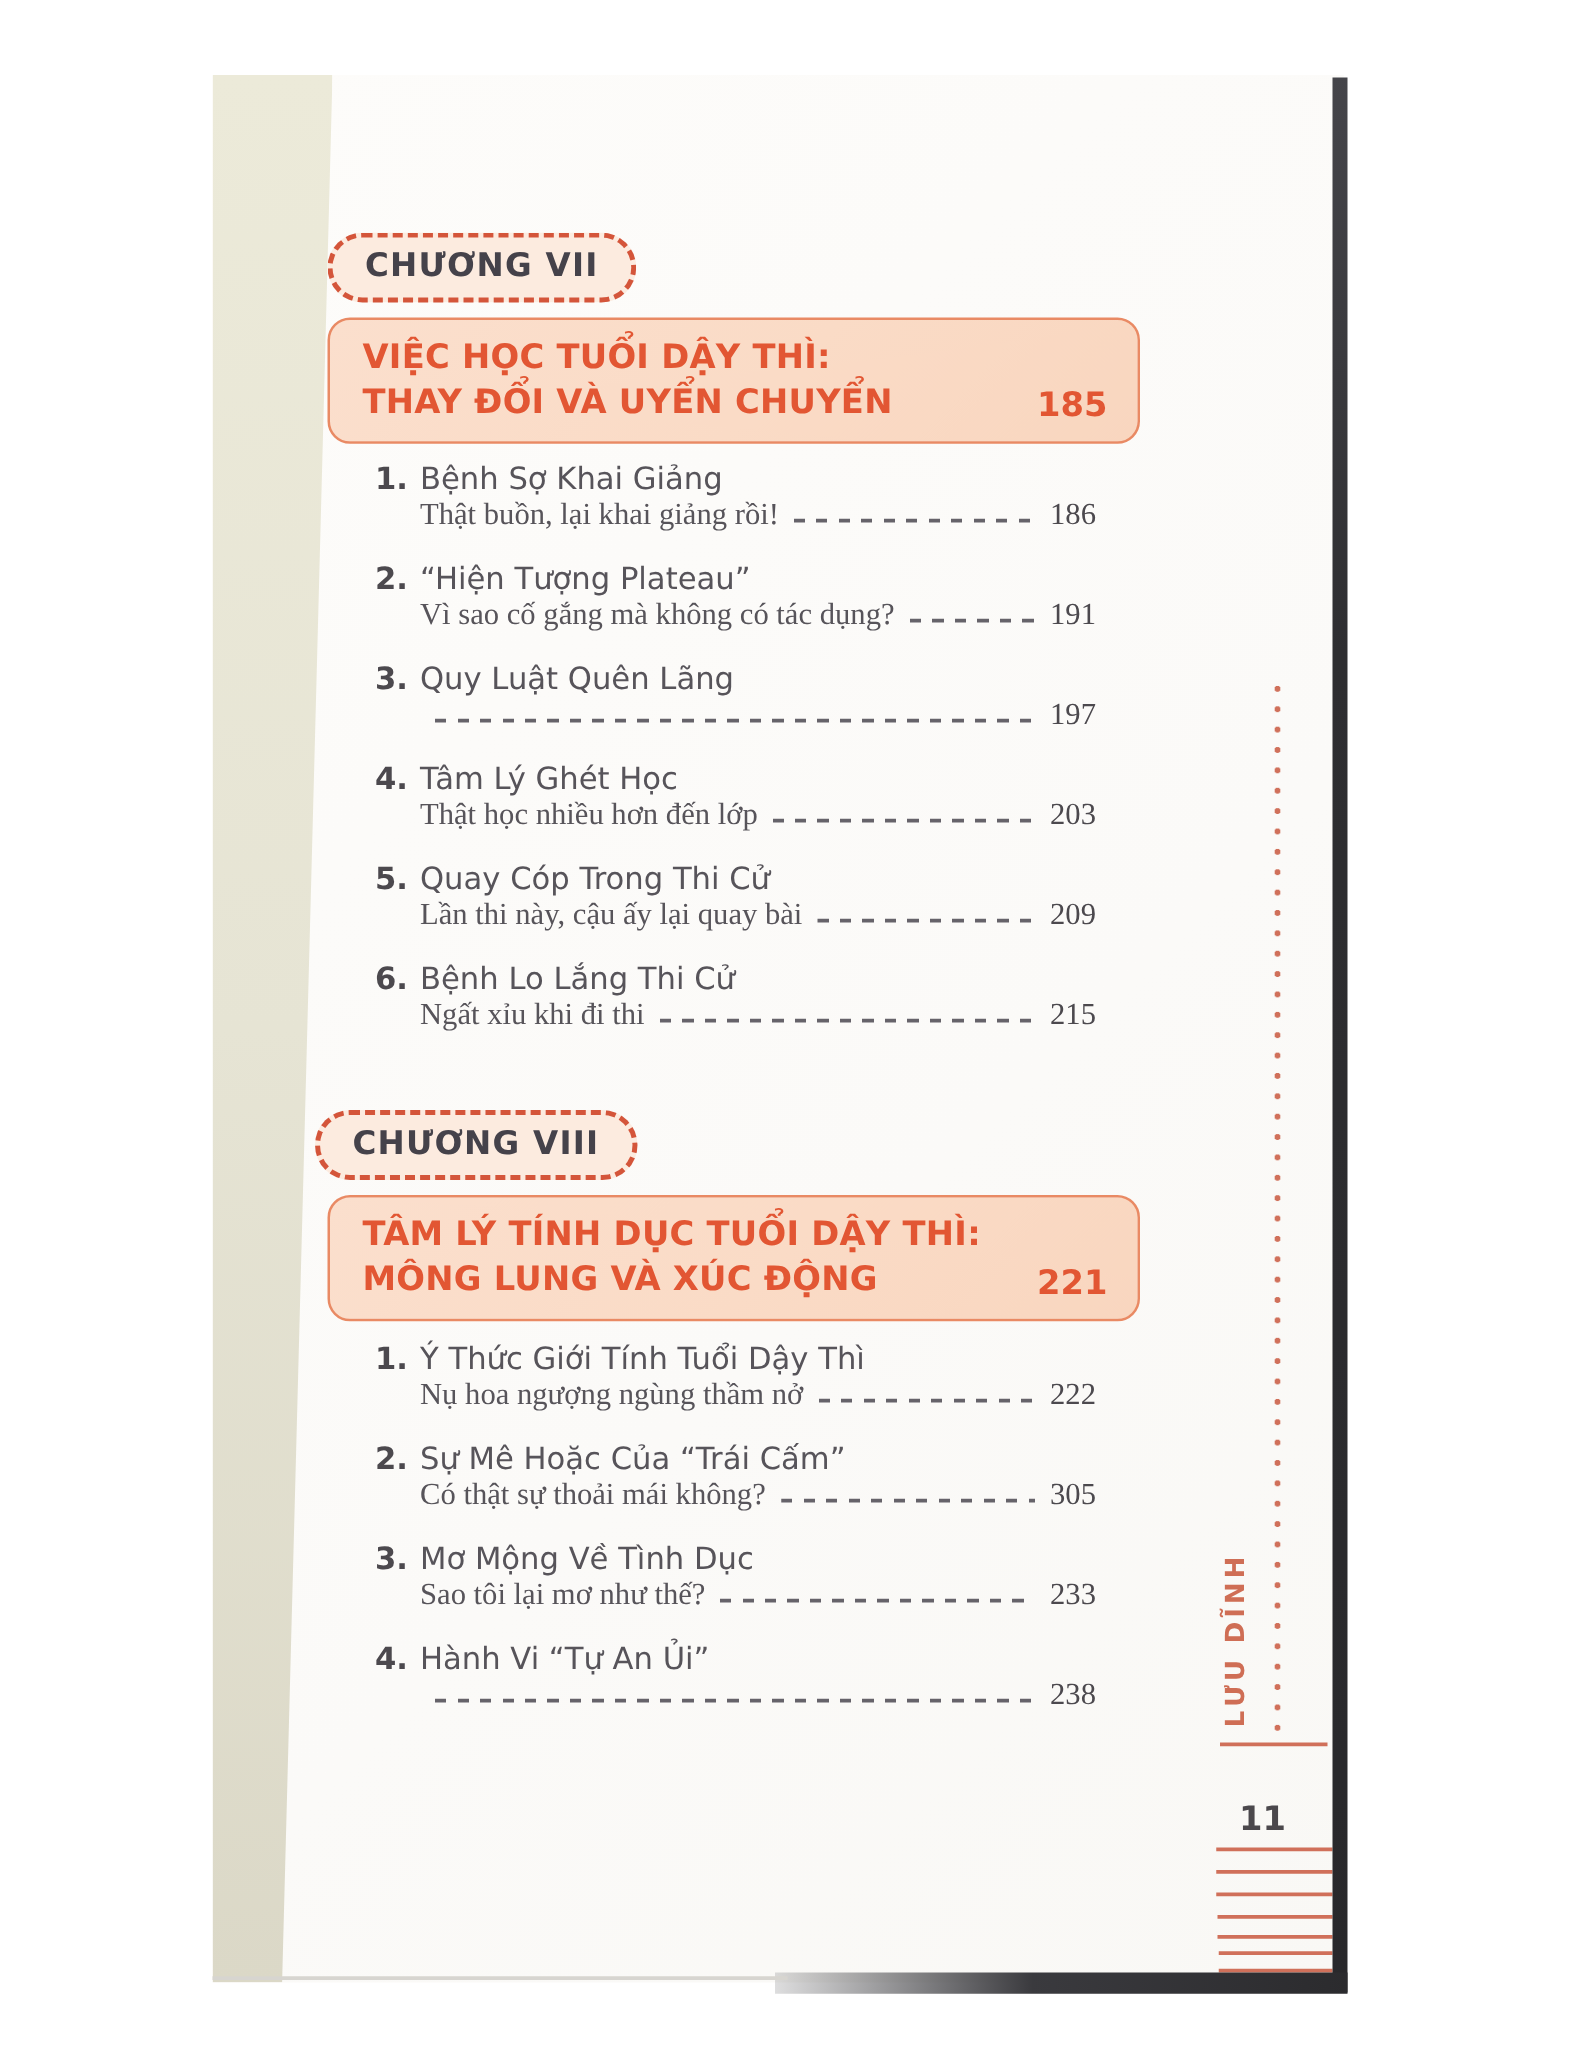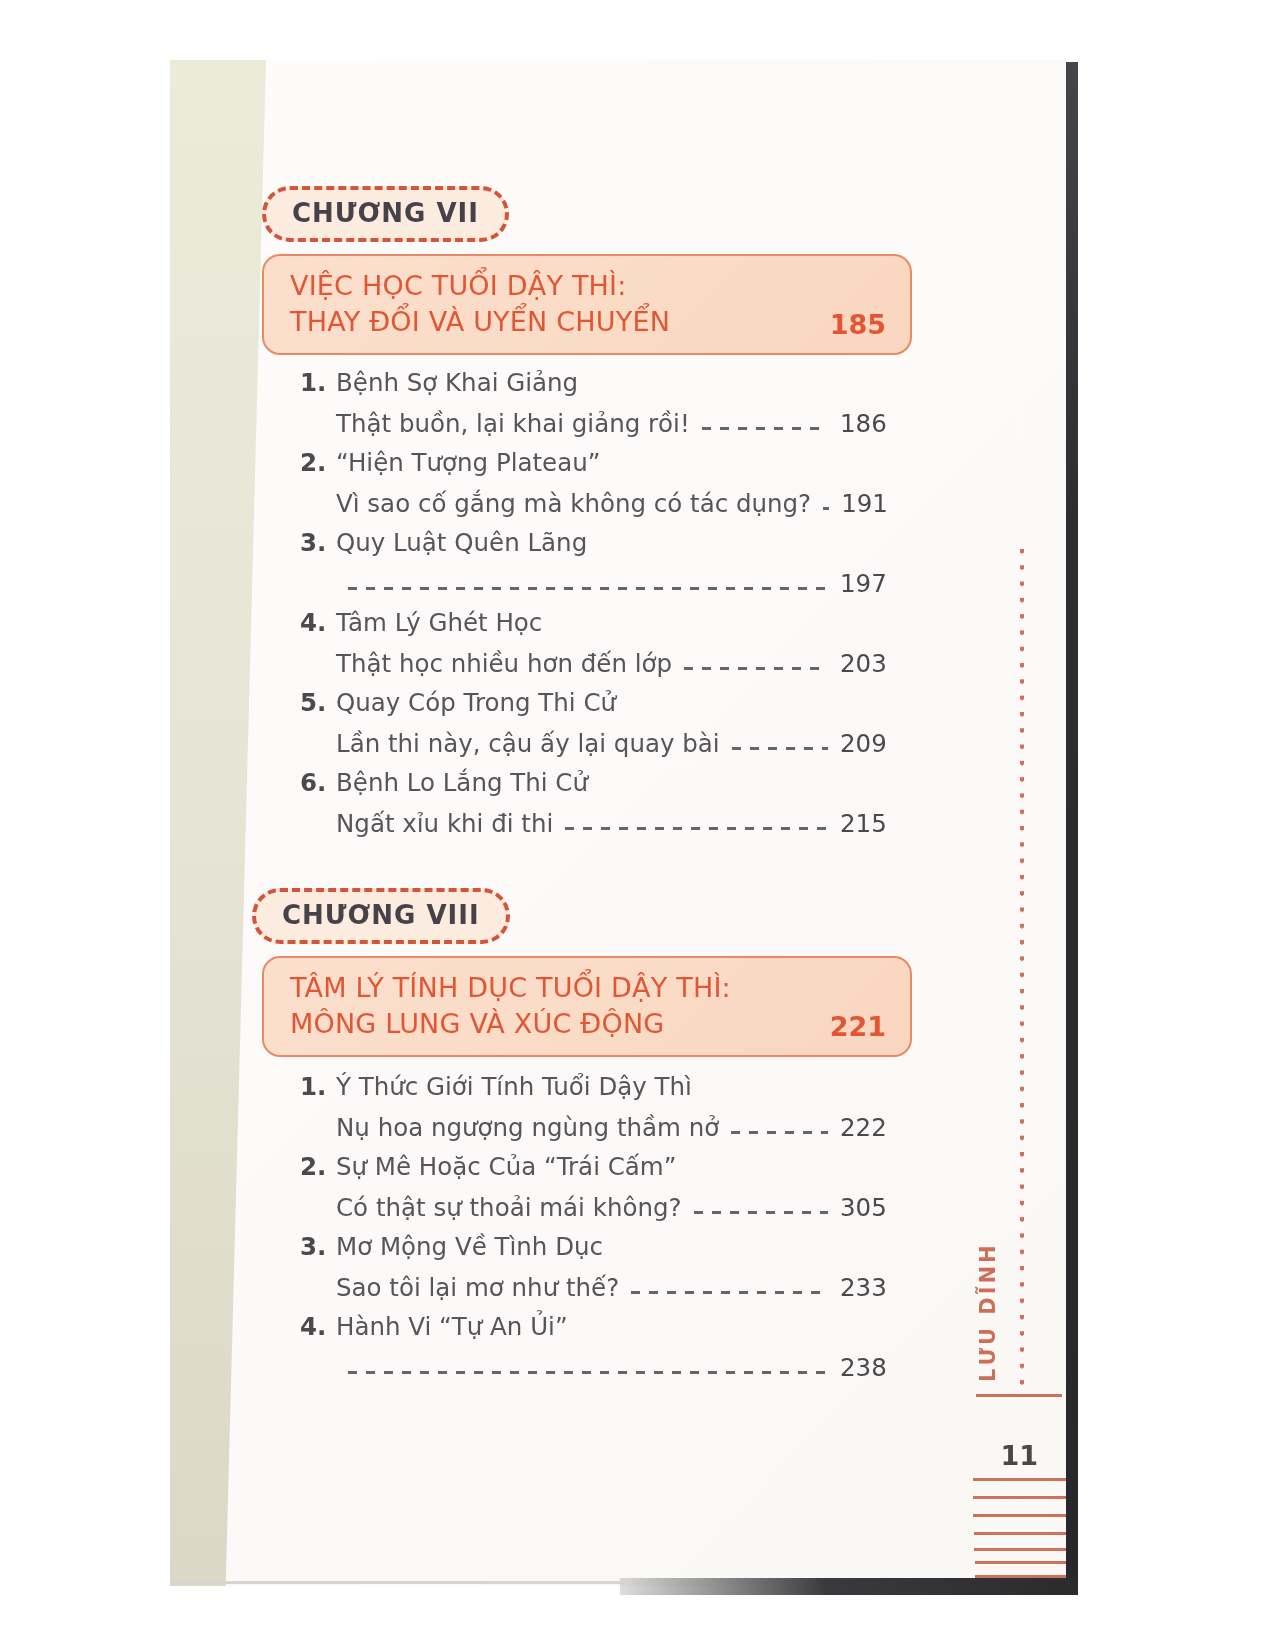--- a/index.html
+++ b/index.html
@@ -40,29 +40,29 @@
   }
   
   .titlebox{
     position:absolute;left:262px;width:650px;box-sizing:border-box;
     background:linear-gradient(135deg,#fbdfcd 0%,#fadbc6 55%,#f9d6bf 100%);
     border:2px solid #e98a64;border-radius:18px;
     padding:12px 24px 13px 26px;
     display:flex;justify-content:space-between;align-items:flex-end;
     color:#e25633;
   }
-  .titlebox .tlines{font-size:27px;font-weight:normal;line-height:1.34;letter-spacing:0.2px;}
+  .titlebox .tlines{font-size:27px;font-weight:bold;line-height:1.34;letter-spacing:0.2px;}
   .titlebox .tpage{font-size:27px;font-weight:bold;padding-left:14px;}
   
   .toclist{position:absolute;left:300px;width:588px;}
   .tocitem{position:absolute;left:0;width:100%;}
   .trow{display:flex;align-items:baseline;color:#57545a;font-size:24.5px;line-height:29px;}
   .tnum{width:36px;flex:0 0 36px;font-weight:bold;color:#4c494e;}
   .ttitle{flex:1;}
-  .srow{display:flex;align-items:baseline;color:#57545a;font-size:24.5px;line-height:29px;margin-top:12px;}
+  .srow{display:flex;align-items:baseline;color:#57545a;font-size:24.5px;line-height:29px;margin-top:0;font-family:Liberation Serif, serif;}
   .sindent{width:36px;flex:0 0 36px;}
   .ssub{white-space:nowrap;}
   .leader{
     flex:1;height:3px;align-self:flex-end;margin:0 12px 8px 12px;
     background:repeating-linear-gradient(90deg,#66636a 0 9px,transparent 9px 18px);
     min-width:6px;
   }
   .spage{color:#4c494e;min-width:48px;text-align:left;}
   
   .dotline{
@@ -72,21 +72,21 @@
   }
   .author-vert{
     position:absolute;left:976px;top:1186px;height:196px;
     writing-mode:vertical-rl;transform:rotate(180deg);
     color:#cf6e55;font-size:21px;font-weight:bold;letter-spacing:3px;
     white-space:nowrap;
   }
   .rule{position:absolute;background:#d0705a;height:3px;}
   .rule-top{left:976px;top:1394px;width:86px;}
   .pageno{
-    position:absolute;left:982px;top:1440px;width:56px;text-align:right;
+    position:absolute;left:982px;top:1440px;width:56px;text-align:center;
     color:#4b484c;font-size:27px;font-weight:bold;
   }
   .r1{left:973px;top:1478px;width:93px;}
   .r2{left:973px;top:1496px;width:93px;}
   .r3{left:973px;top:1514px;width:93px;}
   .r4{left:974px;top:1532px;width:92px;}
   .r5{left:974px;top:1548px;width:92px;}
   .r6{left:975px;top:1561px;width:91px;}
   .r7{left:975px;top:1575px;width:91px;}
 </style>

